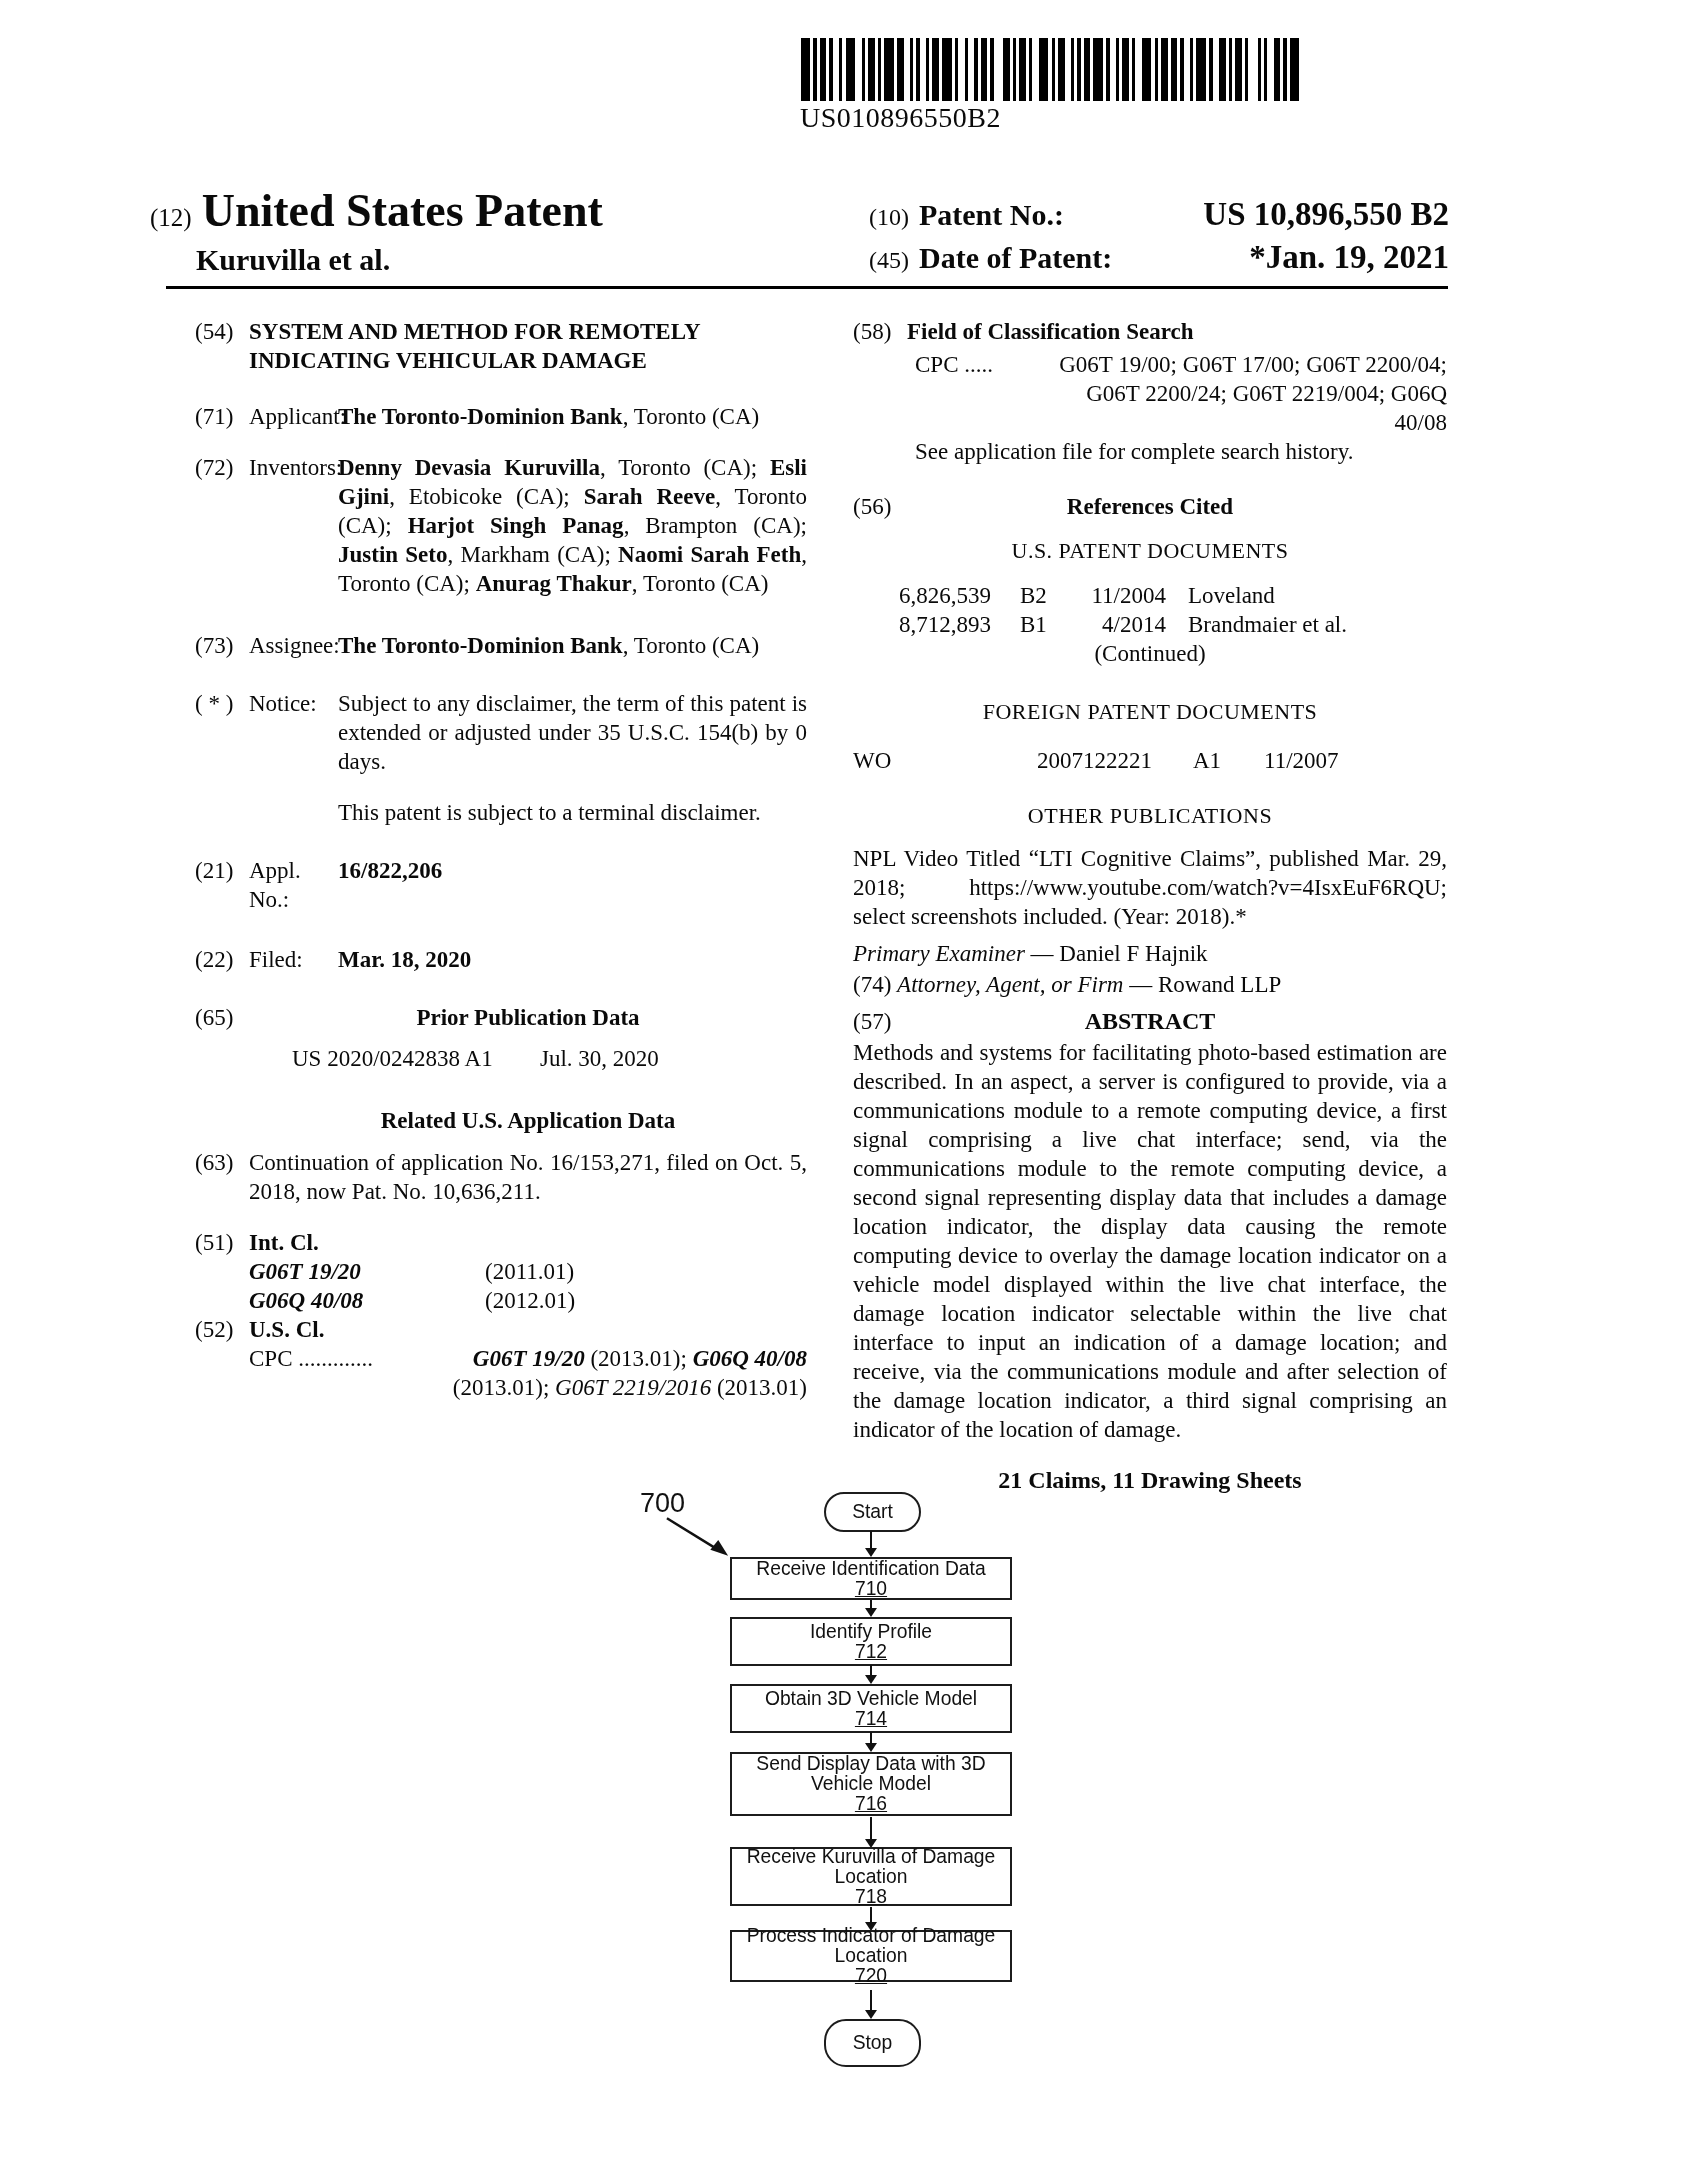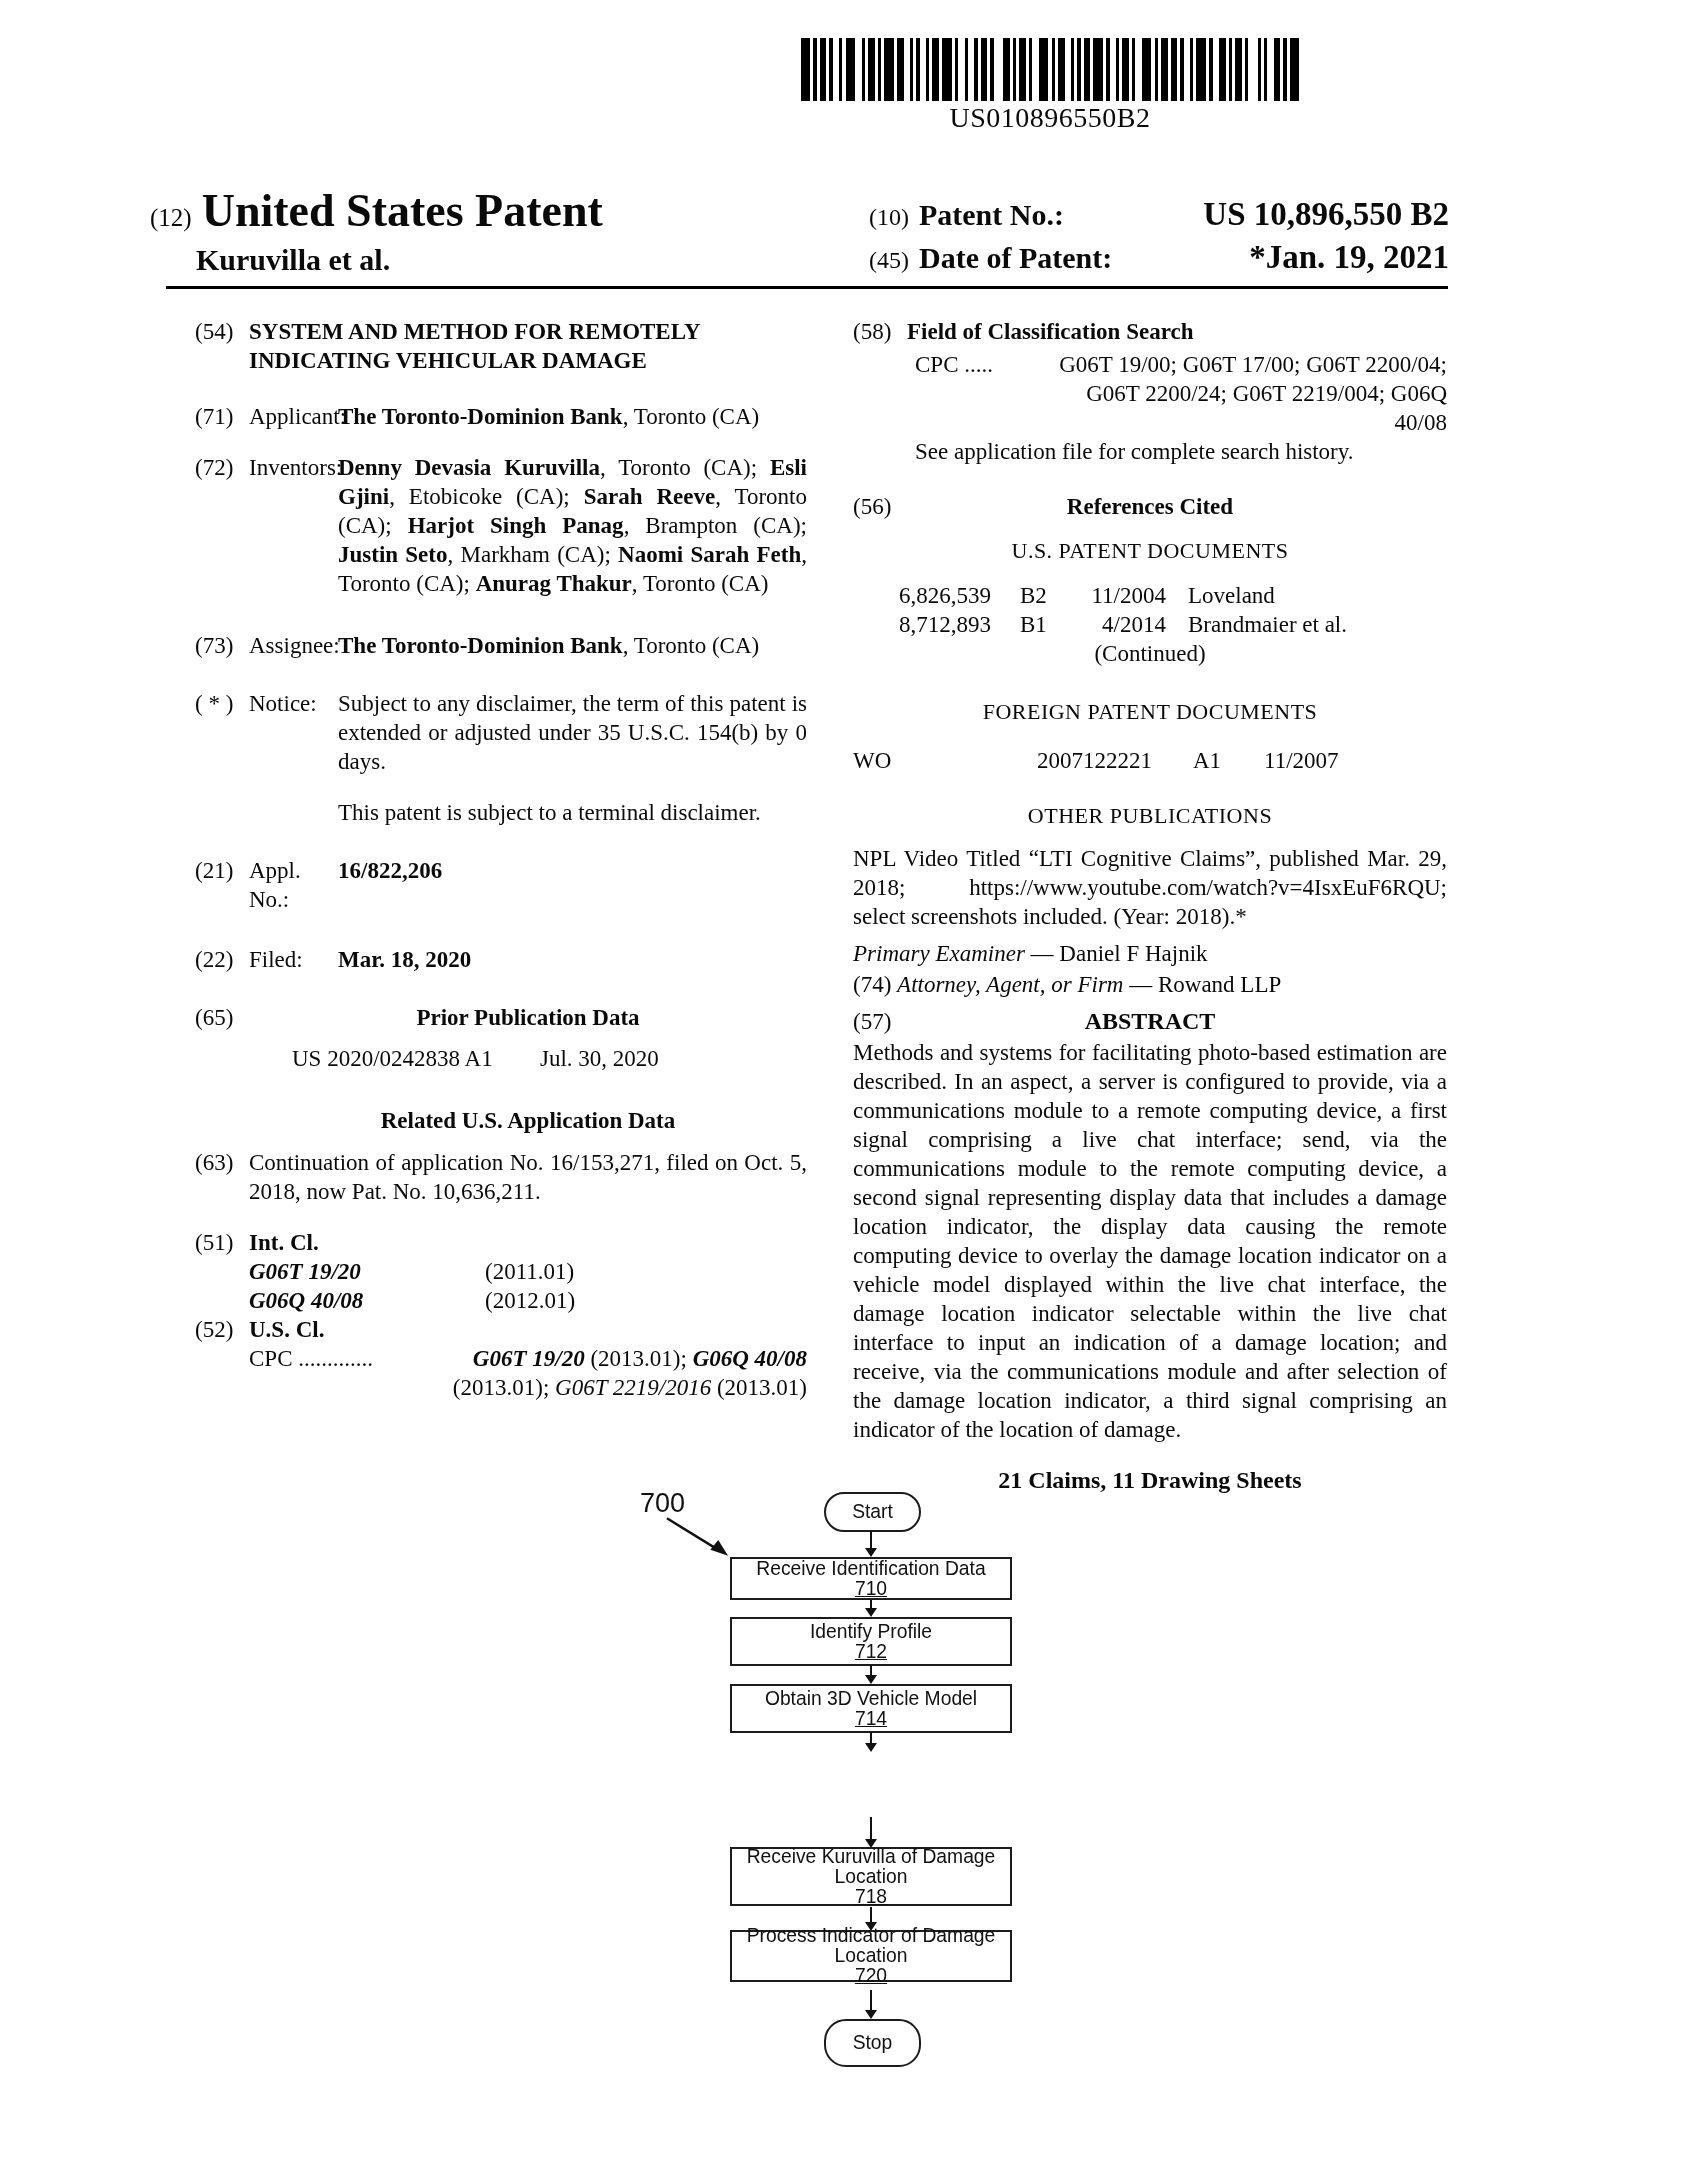--- a/index.html
+++ b/index.html
@@ -1,20 +1,20 @@
 <!DOCTYPE html>
 <html><head>
 <meta charset="utf-8">
 <style>
   html,body{margin:0;padding:0;background:#e8e8e8;}
   .page{position:relative;width:1683px;height:2178px;background:#ffffff;margin:0 auto;
         font-family:"Liberation Serif","DejaVu Serif",serif;color:#0a0a0a;overflow:hidden;}
 
   
-  .barcode-wrap{position:absolute;left:800px;top:38px;width:500px;text-align:center;}
+  .barcode-wrap{position:absolute;left:800px;top:38px;width:500px;}
   .barcode-bars{height:63px;display:flex;justify-content:center;align-items:stretch;}
   .bc-b{background:#000;}
   .bc-g{background:transparent;}
   .barcode-text{font-size:28px;margin-top:1px;letter-spacing:0.5px;}
 
   
   .h-left{position:absolute;left:150px;top:184px;}
   .h12{font-size:25px;}
   .h-title{font-size:46px;font-weight:bold;margin-left:10px;}
   .h-authors{font-size:30px;font-weight:bold;margin-left:46px;margin-top:6px;}
@@ -401,20 +401,24 @@
       <div class="fc-num">712</div>
     </div>
     <div class="fc-arrow a-2"></div>
 
     <div class="fc-node fc-box n-714">
       <div>Obtain 3D Vehicle Model</div>
       <div class="fc-num">714</div>
     </div>
     <div class="fc-arrow a-3"></div>
 
+    <div class="fc-node fc-box n-716">
+      <div>Send Display Data with 3D Vehicle Model</div>
+      <div class="fc-num">716</div>
+    </div>
     <div class="fc-arrow a-4"></div>
 
     <div class="fc-node fc-box n-718">
       <div>Receive Kuruvilla of Damage Location</div>
       <div class="fc-num">718</div>
     </div>
     <div class="fc-arrow a-5"></div>
 
     <div class="fc-node fc-box n-720">
       <div>Process Indicator of Damage Location</div>

